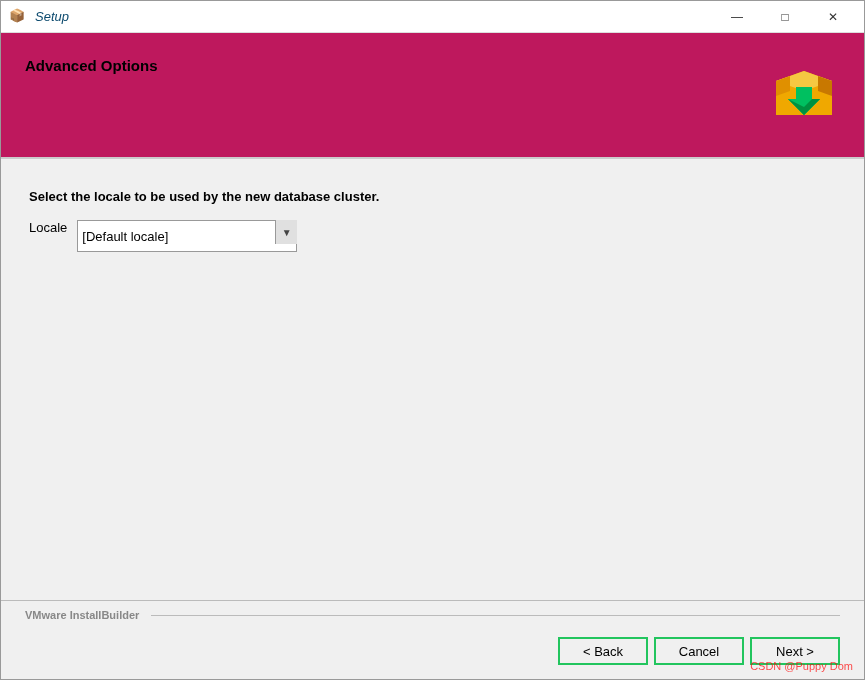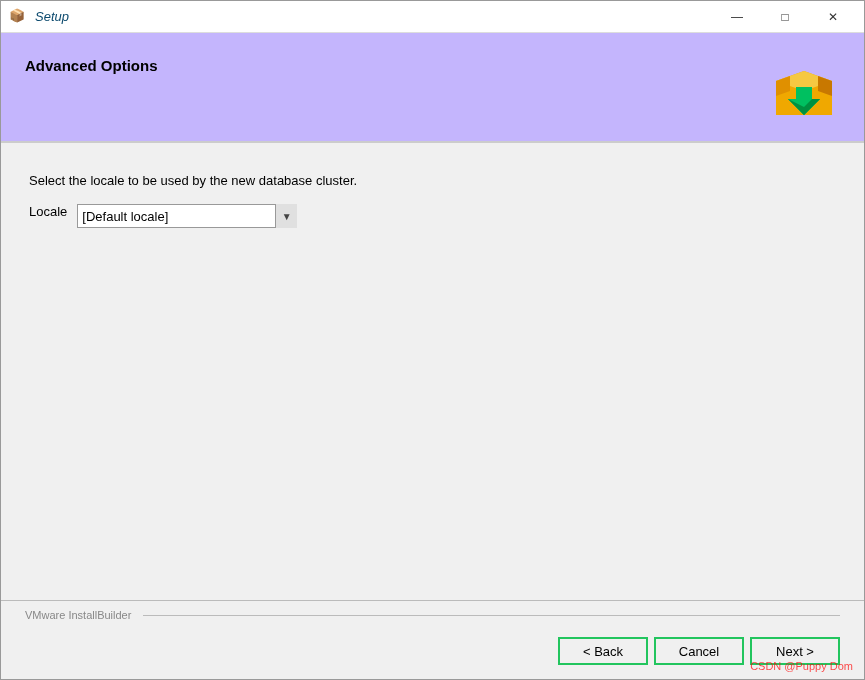--- a/index.html
+++ b/index.html
@@ -75,22 +75,22 @@
     
     .content {
       flex: 1;
       display: flex;
       flex-direction: column;
       background: #f0f0f0;
     }
 
     
     .header-section {
-      background: #c4b5fd;
-      padding: 20px 24px 16px 24px;
+      background: #be185d;
+      padding: 20px 24px 32px 24px;
       display: flex;
       align-items: flex-start;
       justify-content: space-between;
       border-bottom: 2px solid #ccc;
       flex-shrink: 0;
     }
 
     .header-title {
       font-size: 15px;
       font-weight: bold;
@@ -108,41 +108,42 @@
     .main-body {
       flex: 1;
       padding: 30px 28px 20px 28px;
       background: #f0f0f0;
     }
 
     .description-text {
       font-size: 13px;
       color: #000;
       margin-bottom: 16px;
+      font-weight: bold;
     }
 
     .locale-row {
       display: flex;
       align-items: flex-start;
       gap: 10px;
     }
 
     .locale-label {
       font-size: 13px;
       color: #000;
     }
 
     .select-wrapper {
       position: relative;
       display: inline-block;
     }
 
     .select-wrapper select {
       width: 220px;
-      height: 24px;
+      height: 32px;
       border: 1px solid #999;
       background: #fff;
       font-size: 13px;
       padding: 0 24px 0 4px;
       appearance: none;
       -webkit-appearance: none;
       cursor: pointer;
     }
 
     .select-arrow {
@@ -172,20 +173,21 @@
       display: flex;
       justify-content: flex-end;
       padding: 10px 0 14px 0;
       gap: 6px;
     }
 
     .footer-brand-wrapper {
       display: flex;
       align-items: center;
       padding: 8px 0 6px 0;
+      font-weight: bold;
     }
 
     .footer-brand-text {
       font-size: 11px;
       color: #888;
       white-space: nowrap;
       margin-right: 12px;
     }
 
     .footer-brand-line-right {

